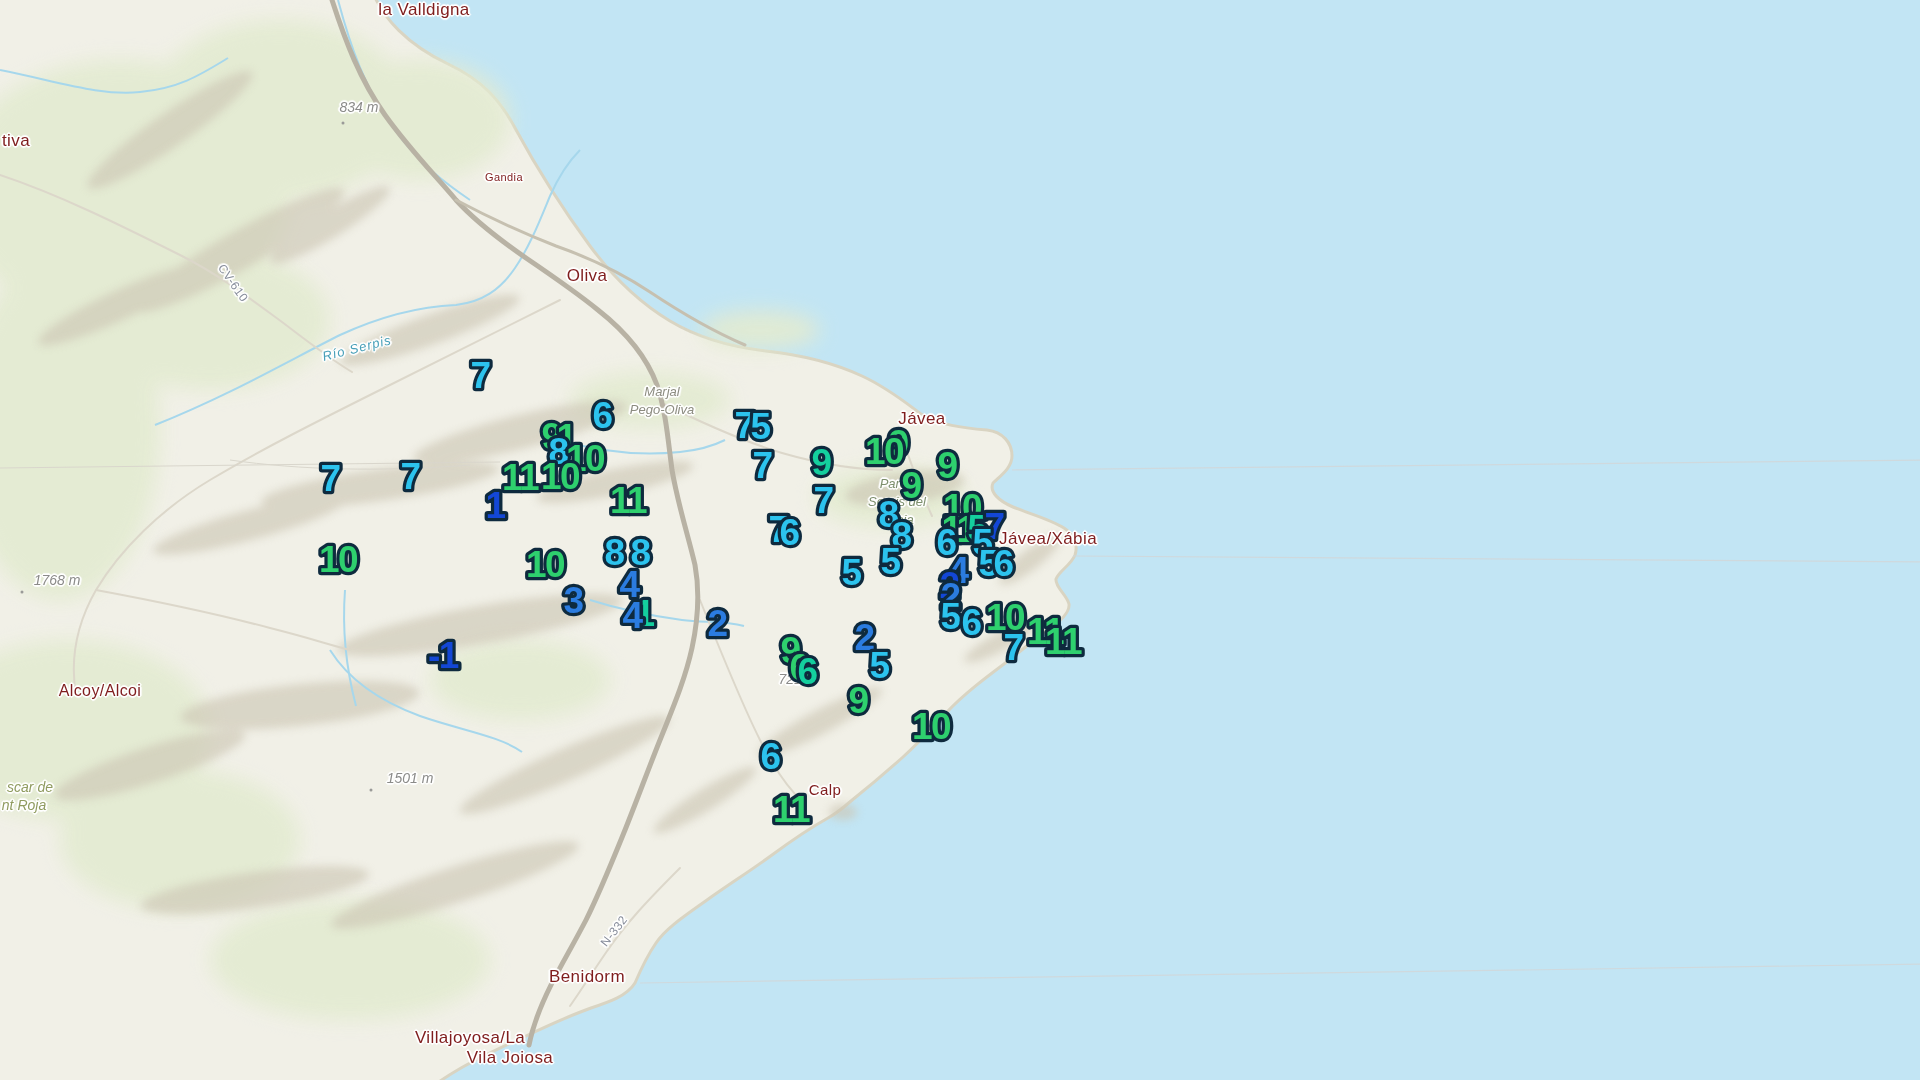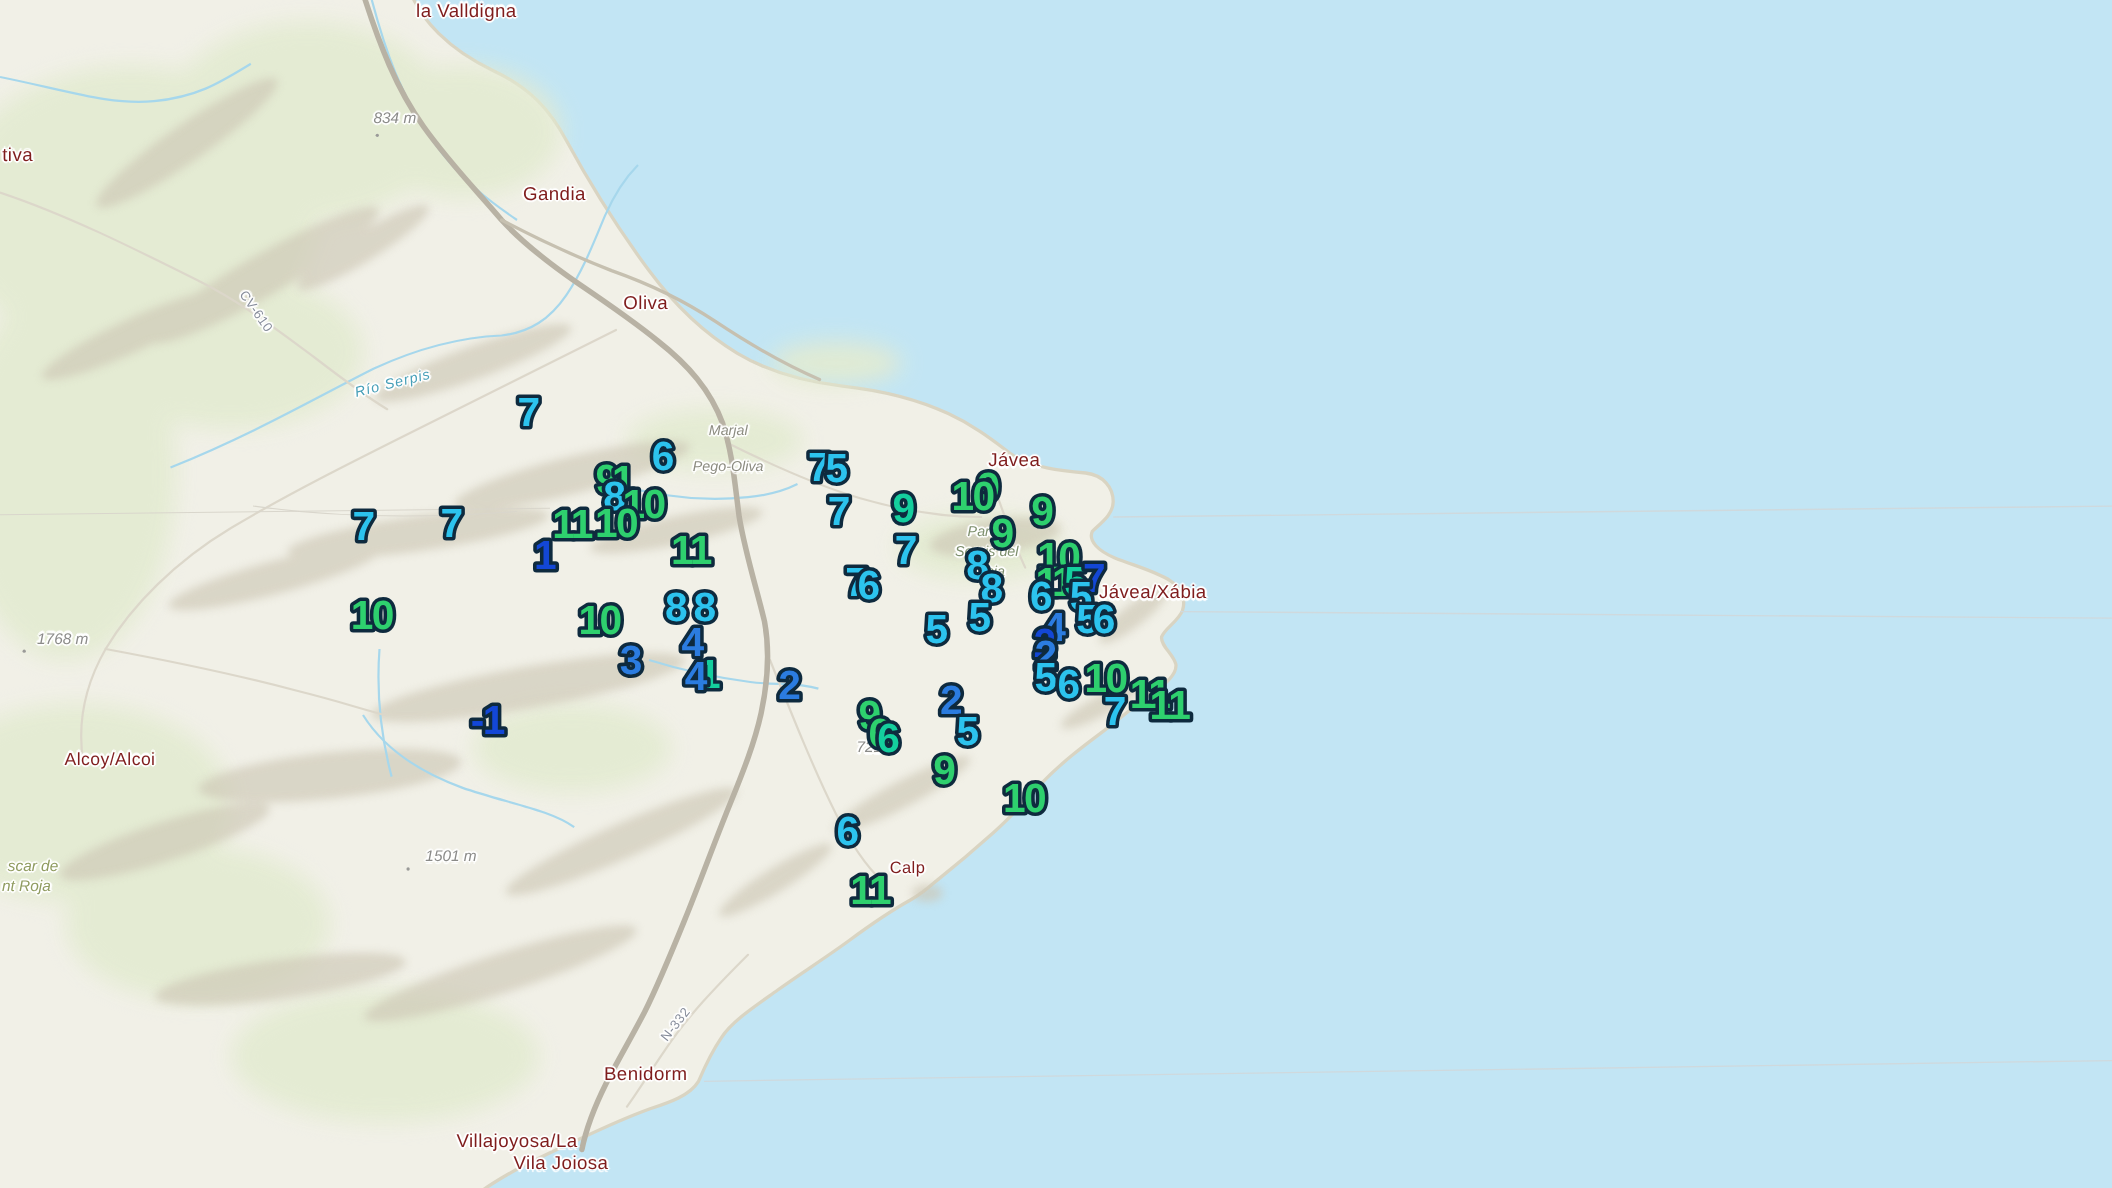--- a/index.html
+++ b/index.html
@@ -124,38 +124,38 @@
     </g>
     <g fill="none" stroke="#d9d6cc" stroke-width="1">
       <path d="M 0,468 L 500,462"></path>
       <path d="M 230,460 C 300,470 380,472 470,465"></path>
     </g>
   </svg>
 
   <div id="labels">
       <span class="lbl city" style="left: 424px; top: 10px; font-size: 17px; transform: translate(-50%, -50%);">la Valldigna</span>
       <span class="lbl city" style="left: 16px; top: 141px; font-size: 17px; transform: translate(-50%, -50%);">tiva</span>
-      <span class="lbl city" style="left: 504px; top: 177px; font-size: 17px; transform: translate(-50%, -50%); text-align: center;">Gandia</span>
+      <span class="lbl city" style="left: 504px; top: 177px; font-size: 11px; transform: translate(-50%, -50%); text-align: center;">Gandia</span>
       <span class="lbl city" style="left: 587px; top: 276px; font-size: 17px; transform: translate(-50%, -50%);">Oliva</span>
       <span class="lbl city" style="left: 922px; top: 419px; font-size: 17px; transform: translate(-50%, -50%);">Jávea</span>
       <span class="lbl city" style="left: 1048px; top: 539px; font-size: 17px; transform: translate(-50%, -50%);">Jávea/Xábia</span>
       <span class="lbl city" style="left: 100px; top: 691px; font-size: 16px; transform: translate(-50%, -50%);">Alcoy/Alcoi</span>
       <span class="lbl city" style="left: 825px; top: 789px; font-size: 15px; transform: translate(-50%, -50%);">Calp</span>
       <span class="lbl city" style="left: 587px; top: 977px; font-size: 17px; transform: translate(-50%, -50%);">Benidorm</span>
       <span class="lbl city" style="left: 470px; top: 1038px; font-size: 17px; transform: translate(-50%, -50%);">Villajoyosa/La</span>
       <span class="lbl city" style="left: 470px; top: 1058px; font-size: 17px; transform: translate(-50%, -50%); margin-left: 40px;">Vila Joiosa</span>
       <span class="lbl elev" style="left: 359px; top: 107px; transform: translate(-50%, -50%);">834 m</span>
       <span class="lbl elev" style="left: 57px; top: 580px; transform: translate(-50%, -50%);">1768 m</span>
       <span class="lbl elev" style="left: 410px; top: 778px; transform: translate(-50%, -50%);">1501 m</span>
       <span class="lbl elev" style="left: 798px; top: 679px; transform: translate(-50%, -50%);">721 m</span>
       <span class="lbl road" style="left: 233px; top: 283px; transform: translate(-50%, -50%) rotate(55deg);">CV-610</span>
       <span class="lbl road" style="left: 614px; top: 931px; transform: translate(-50%, -50%) rotate(-52deg);">N-332</span>
       <span class="lbl water" style="left: 357px; top: 348px; transform: translate(-50%, -50%) rotate(-14deg);">Río Serpis</span>
       <span class="lbl park" style="left: 662px; top: 391px; transform: translate(-50%, -50%);">Marjal</span>
-      <span class="lbl park" style="left: 662px; top: 424px; transform: translate(-50%, -50%);">Pego-Oliva</span>
+      <span class="lbl park" style="left: 662px; top: 409px; transform: translate(-50%, -50%);">Pego-Oliva</span>
       <span class="lbl park2" style="left: 893px; top: 483px; transform: translate(-50%, -50%);">Parc</span>
       <span class="lbl park2" style="left: 897px; top: 501px; transform: translate(-50%, -50%);">Serpis del</span>
       <span class="lbl park2" style="left: 897px; top: 519px; transform: translate(-50%, -50%);">Xábia</span>
       <span class="lbl park3" style="left: 30px; top: 787px; transform: translate(-50%, -50%);">scar de</span>
       <span class="lbl park3" style="left: 24px; top: 805px; transform: translate(-50%, -50%);">nt Roja</span>
       <span class="spot" style="left: 343px; top: 123px;"></span>
       <span class="spot" style="left: 22px; top: 592px;"></span>
       <span class="spot" style="left: 371px; top: 790px;"></span>
     </div>
 

